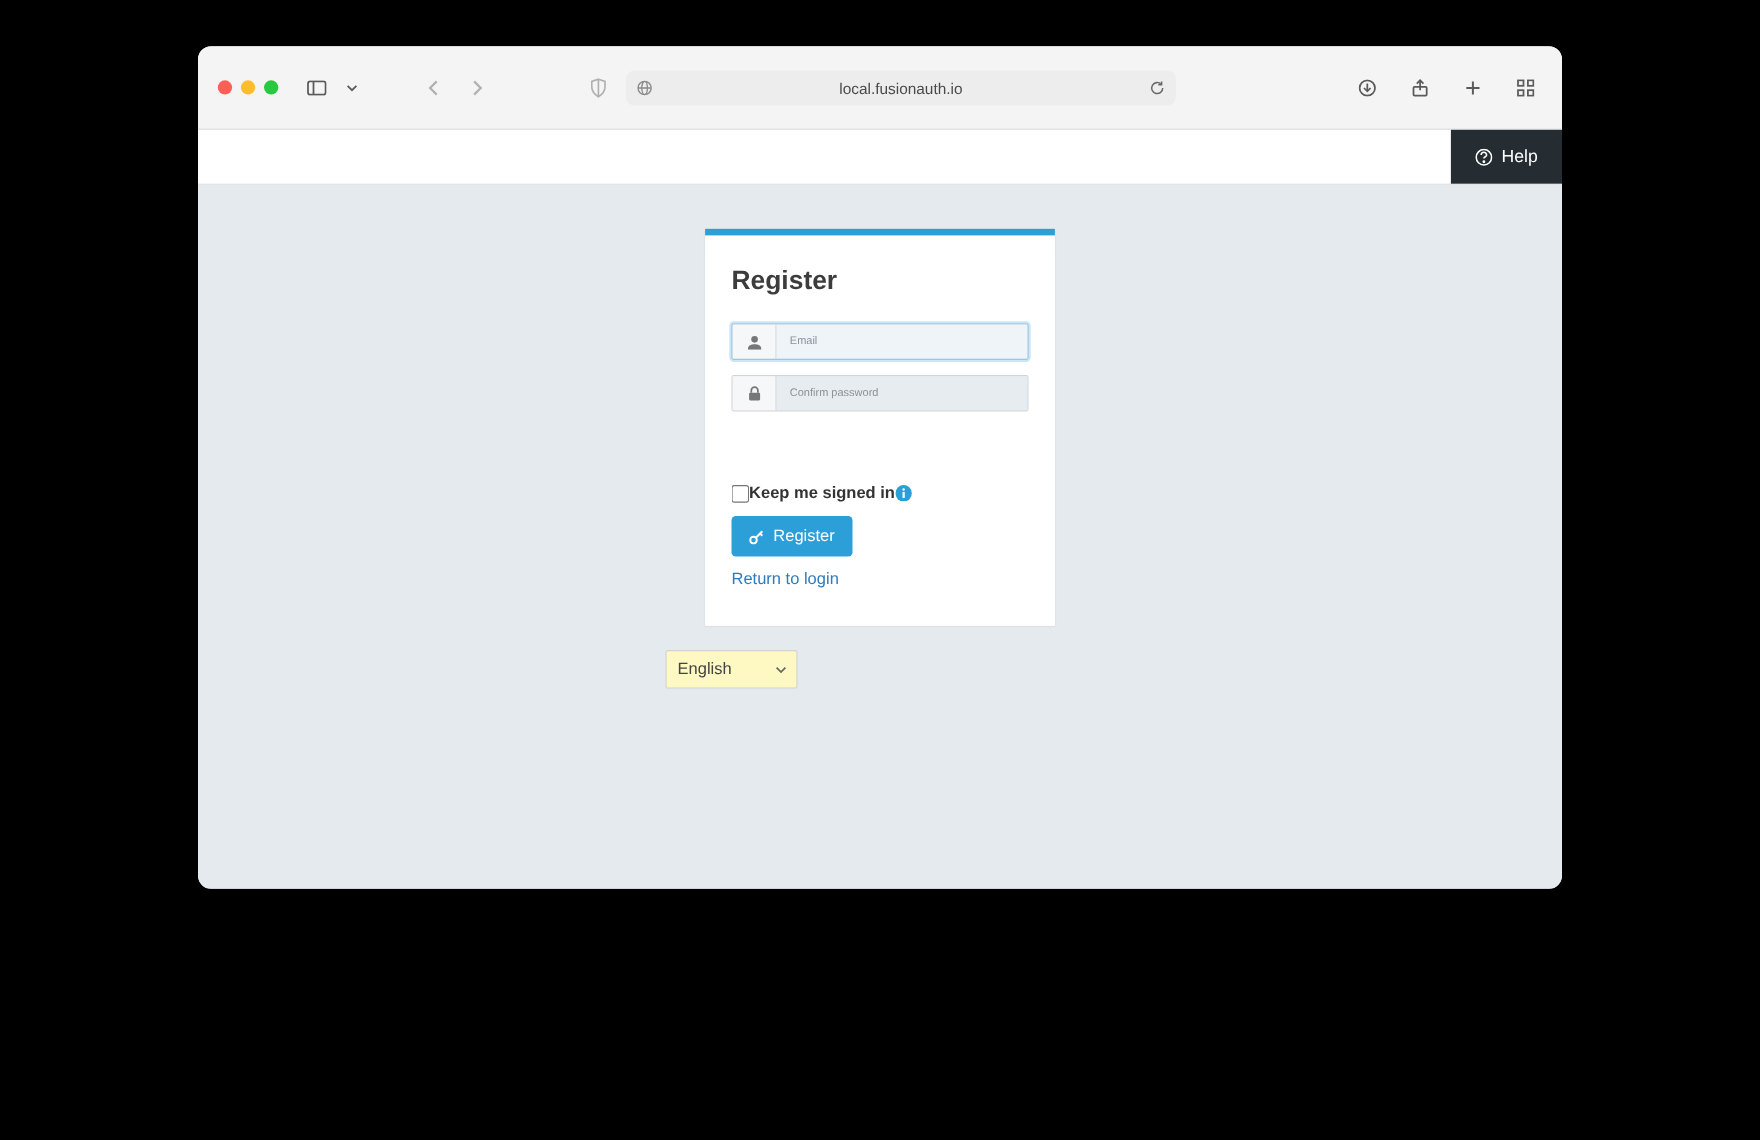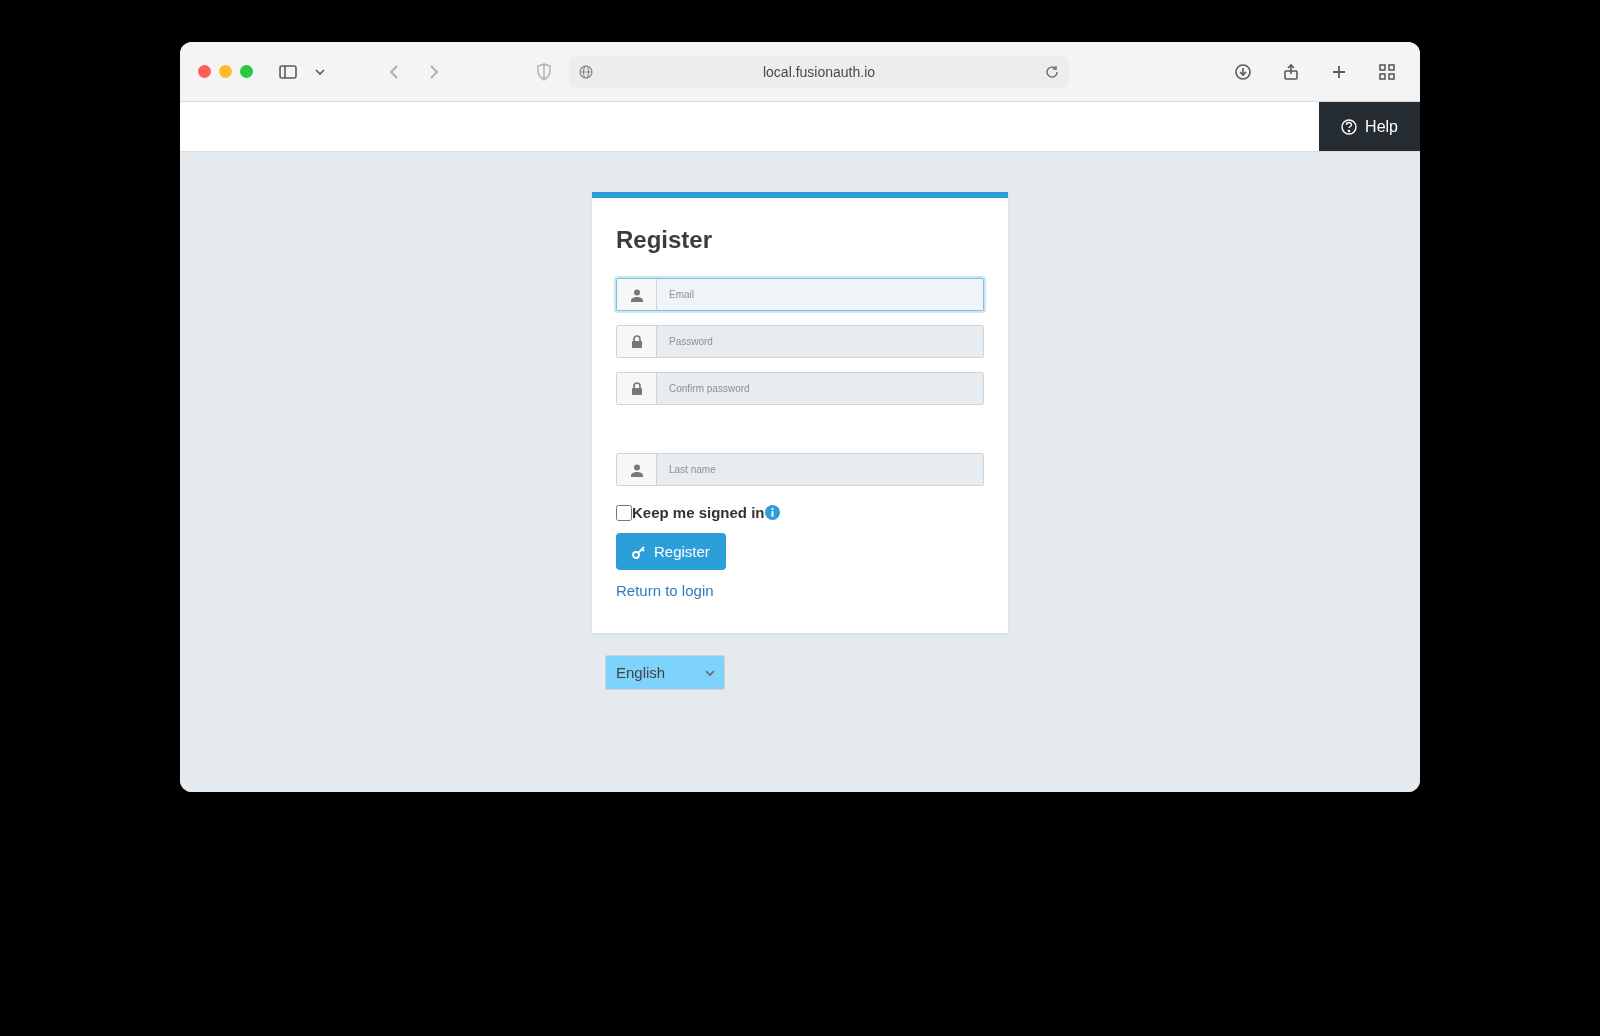--- a/index.html
+++ b/index.html
@@ -16,21 +16,21 @@
     width: 1240px;
     background: #e8edf0;
     border-radius: 12px;
     overflow: hidden;
     box-shadow: 0 10px 40px rgba(0,0,0,0.5);
   }
   
   .chrome {
     background: #f4f4f4;
     border-bottom: 1px solid #d8d8d8;
-    height: 60px;
+    height: 76px;
     display: flex;
     align-items: center;
     padding: 0 18px;
     gap: 10px;
   }
   .traffic { display: flex; gap: 8px; margin-right: 10px; }
   .dot { width: 13px; height: 13px; border-radius: 50%; }
   .dot.red { background:#ff5f57; }
   .dot.yellow { background:#febc2e; }
   .dot.green { background:#28c840; }
@@ -72,21 +72,21 @@
   }
   .help-btn svg { width:16px; height:16px; }
   
   .page-body {
     background:#e5eaee;
     padding: 40px 0 90px;
     display:flex; flex-direction:column; align-items:center;
     min-height: 640px;
   }
   .card {
-    width: 416px;
+    width: 318px;
     background:#fff;
     border-top: 6px solid #2d9fd8;
     padding: 28px 24px 34px;
     box-shadow: 0 1px 2px rgba(0,0,0,0.08);
   }
   .card h1 {
     font-size: 24px; font-weight:600; color:#3c3c3c; margin-bottom: 24px;
   }
   .input-row {
     display:flex; margin-bottom: 14px;
@@ -116,21 +116,21 @@
   .check-row input { width:16px; height:16px; }
   .info-icon { color:#2d9fd8; }
   .submit {
     background:#2d9fd8; color:#fff; border:none; border-radius:4px;
     padding: 10px 16px; font-size:15px; display:inline-flex; align-items:center; gap:8px;
     cursor:pointer;
   }
   .link { display:block; margin-top:12px; color:#2d7bbd; font-size:15px; text-decoration:none; cursor:pointer; }
   .lang {
     width: 120px; margin-top: 22px;
-    background:#7dd3fc; border:1px solid #d0d3d6; border-radius:2px;
+    background:#fef9c3; border:1px solid #d0d3d6; border-radius:2px;
     padding:8px 10px; font-size:15px; color:#444;
     display:flex; align-items:center; justify-content:space-between;
     cursor:pointer;
     align-self:flex-start;
     margin-left: calc(50% - 195px);
     gap: 40px;
   }
   svg { display:block; }
 </style>
 </head>
@@ -243,52 +243,34 @@
       <div class="input-row focused">
         <div class="addon">
           <svg width="14" height="14" viewBox="0 0 14 14" fill="currentColor">
               <circle cx="7" cy="4.5" r="3"></circle>
               <path d="M1 13c0-3 3-4 6-4s6 1 6 4v1H1z"></path>
             </svg>
         </div>
         <input type="email" placeholder="Email" style="">
       </div>
 
-      <div class="input-row">
-        <div class="addon">
-          <svg width="12" height="14" viewBox="0 0 12 14" fill="currentColor">
-              <rect x="1" y="6" width="10" height="7" rx="1"></rect>
-              <path d="M3 6V4a3 3 0 0 1 6 0v2" fill="none" stroke="currentColor" stroke-width="1.6"></path>
-            </svg>
-        </div>
-        <input type="password" placeholder="Password" style="">
-      </div>
 
       <div class="input-row">
         <div class="addon">
           <svg width="12" height="14" viewBox="0 0 12 14" fill="currentColor">
               <rect x="1" y="6" width="10" height="7" rx="1"></rect>
               <path d="M3 6V4a3 3 0 0 1 6 0v2" fill="none" stroke="currentColor" stroke-width="1.6"></path>
             </svg>
         </div>
         <input type="password" placeholder="Confirm password" style="">
       </div>
 
       <div class="gap"></div>
 
 
-      <div class="input-row">
-        <div class="addon">
-          <svg width="14" height="14" viewBox="0 0 14 14" fill="currentColor">
-              <circle cx="7" cy="4.5" r="3"></circle>
-              <path d="M1 13c0-3 3-4 6-4s6 1 6 4v1H1z"></path>
-            </svg>
-        </div>
-        <input type="text" placeholder="Last name" style="">
-      </div>
 
       <label class="check-row">
         <input type="checkbox" style="">
         <span>Keep me signed in</span>
         <span class="info-icon">
           <svg width="15" height="15" viewBox="0 0 15 15" fill="currentColor">
               <circle cx="7.5" cy="7.5" r="7.5"></circle>
               <rect x="6.5" y="6.2" width="2" height="5.5" fill="#fff"></rect>
               <circle cx="7.5" cy="4" r="1.1" fill="#fff"></circle>
             </svg>

